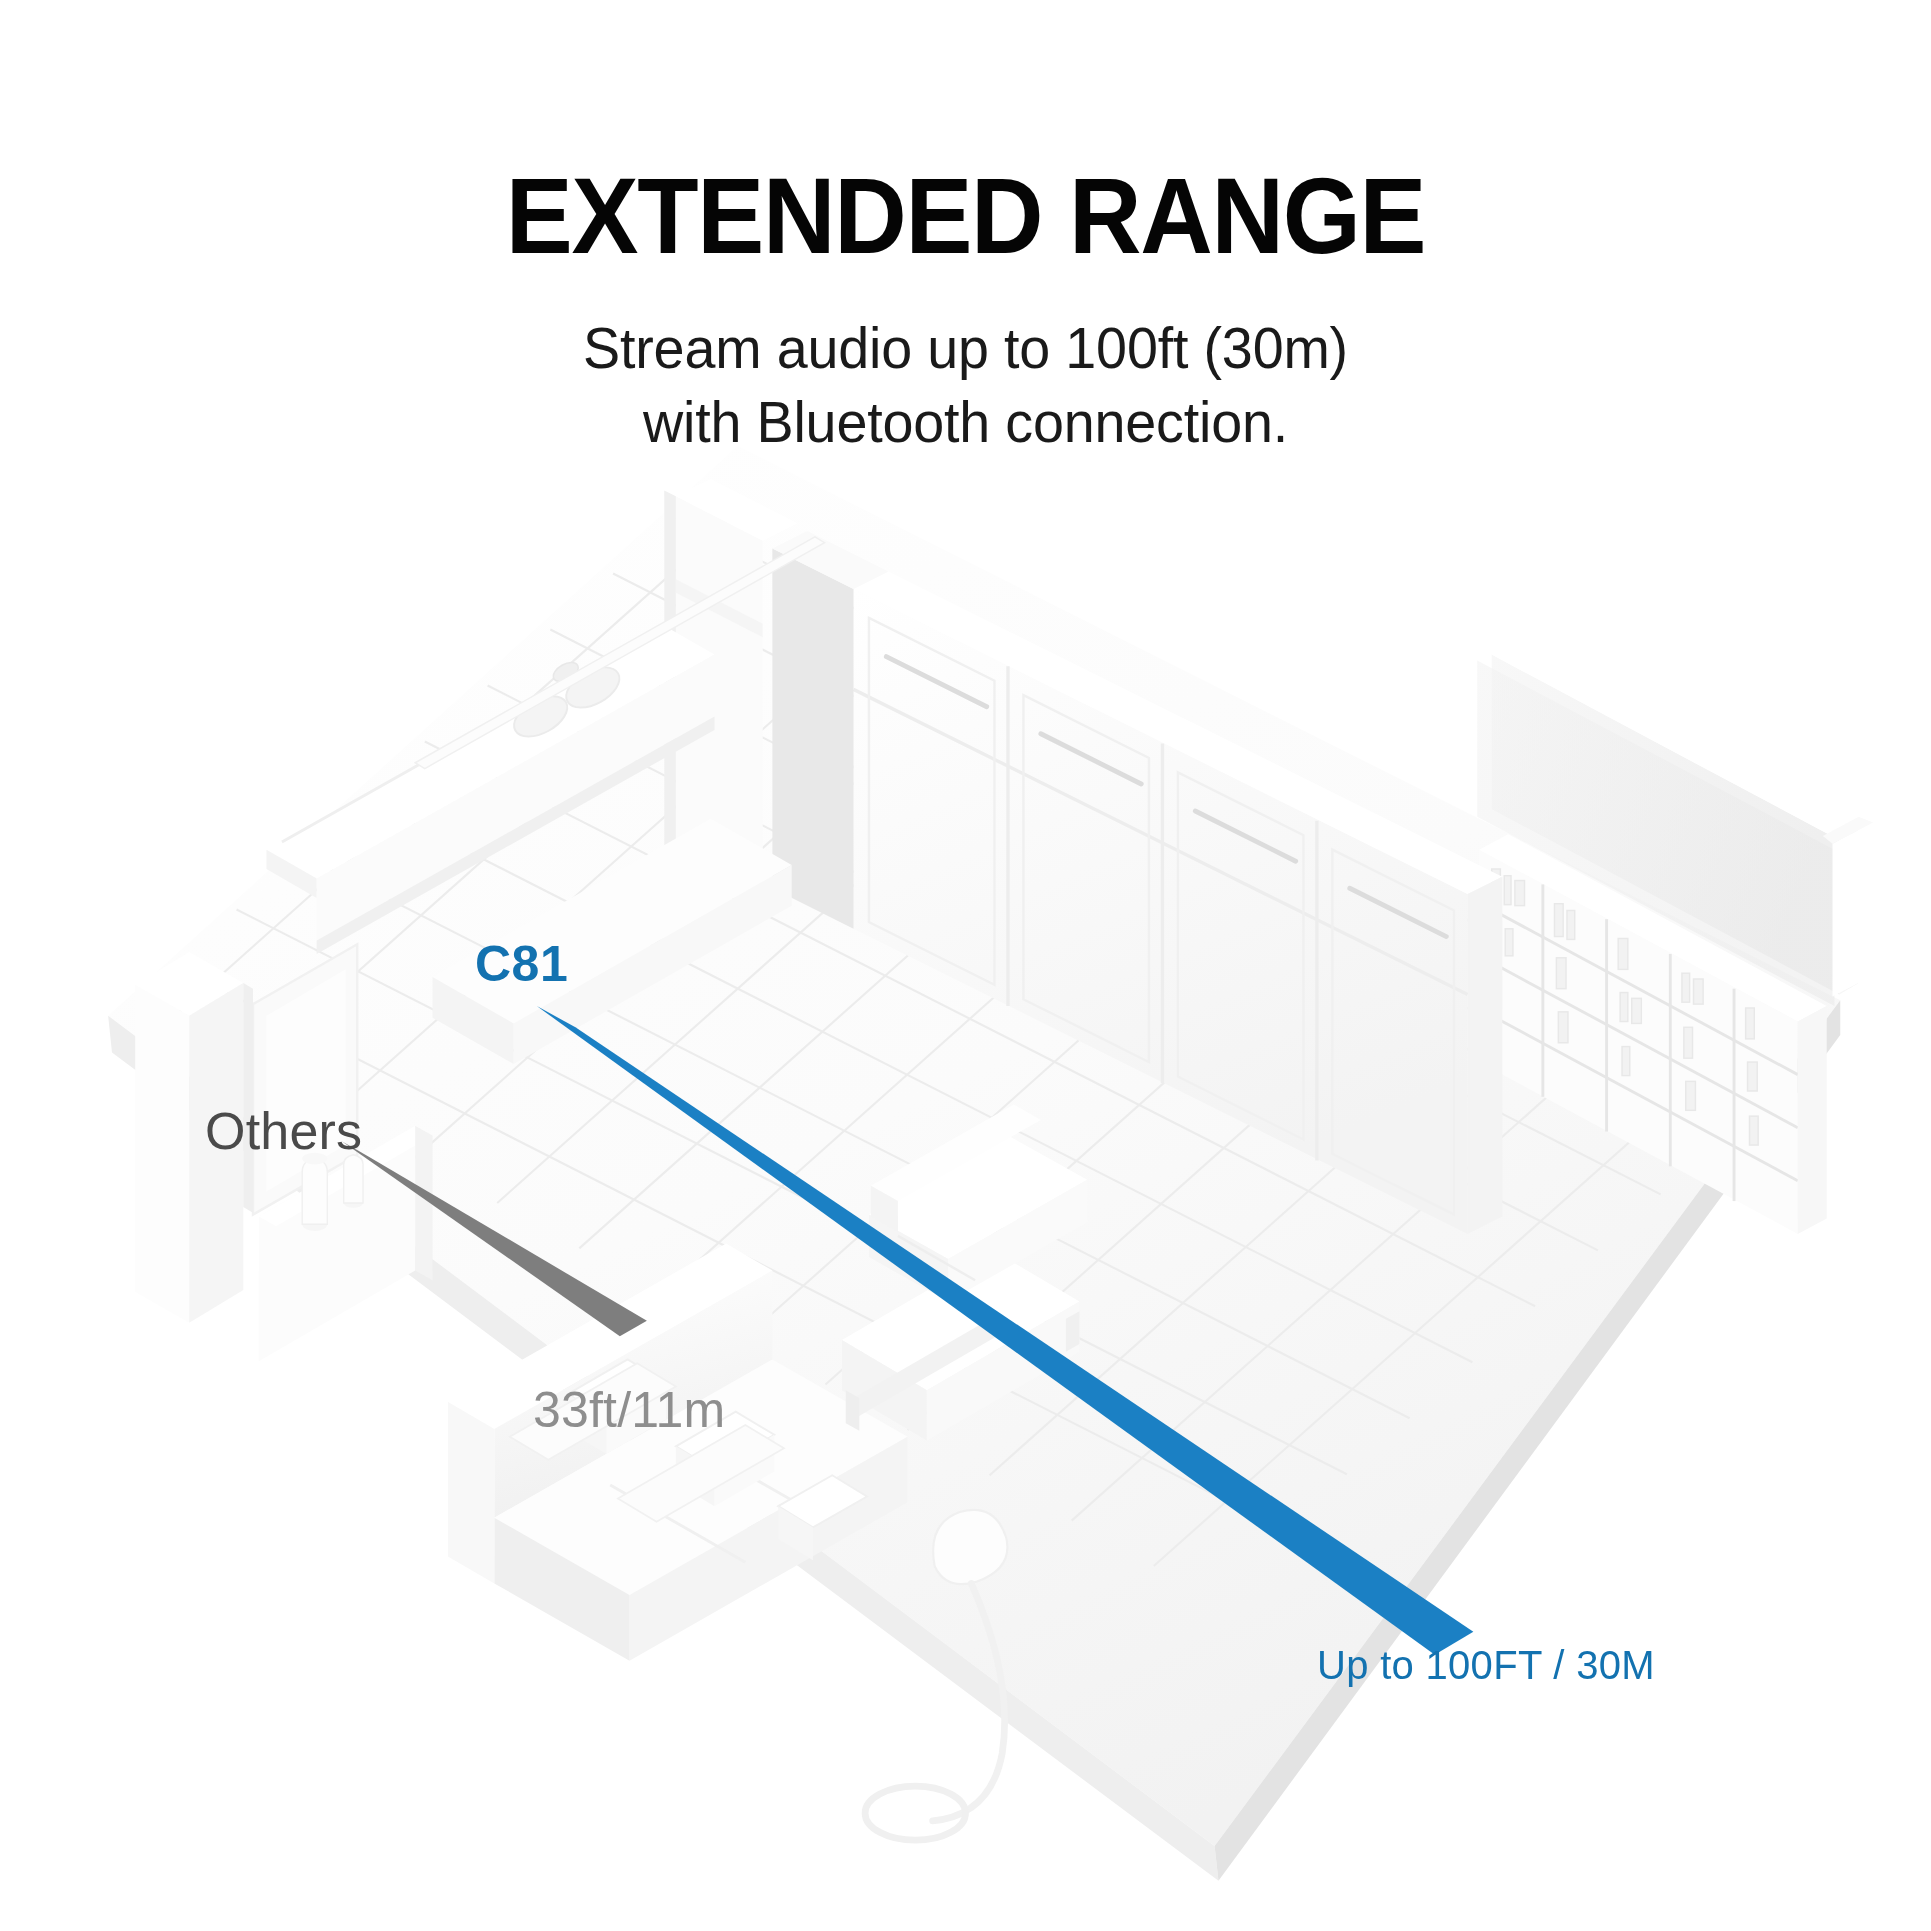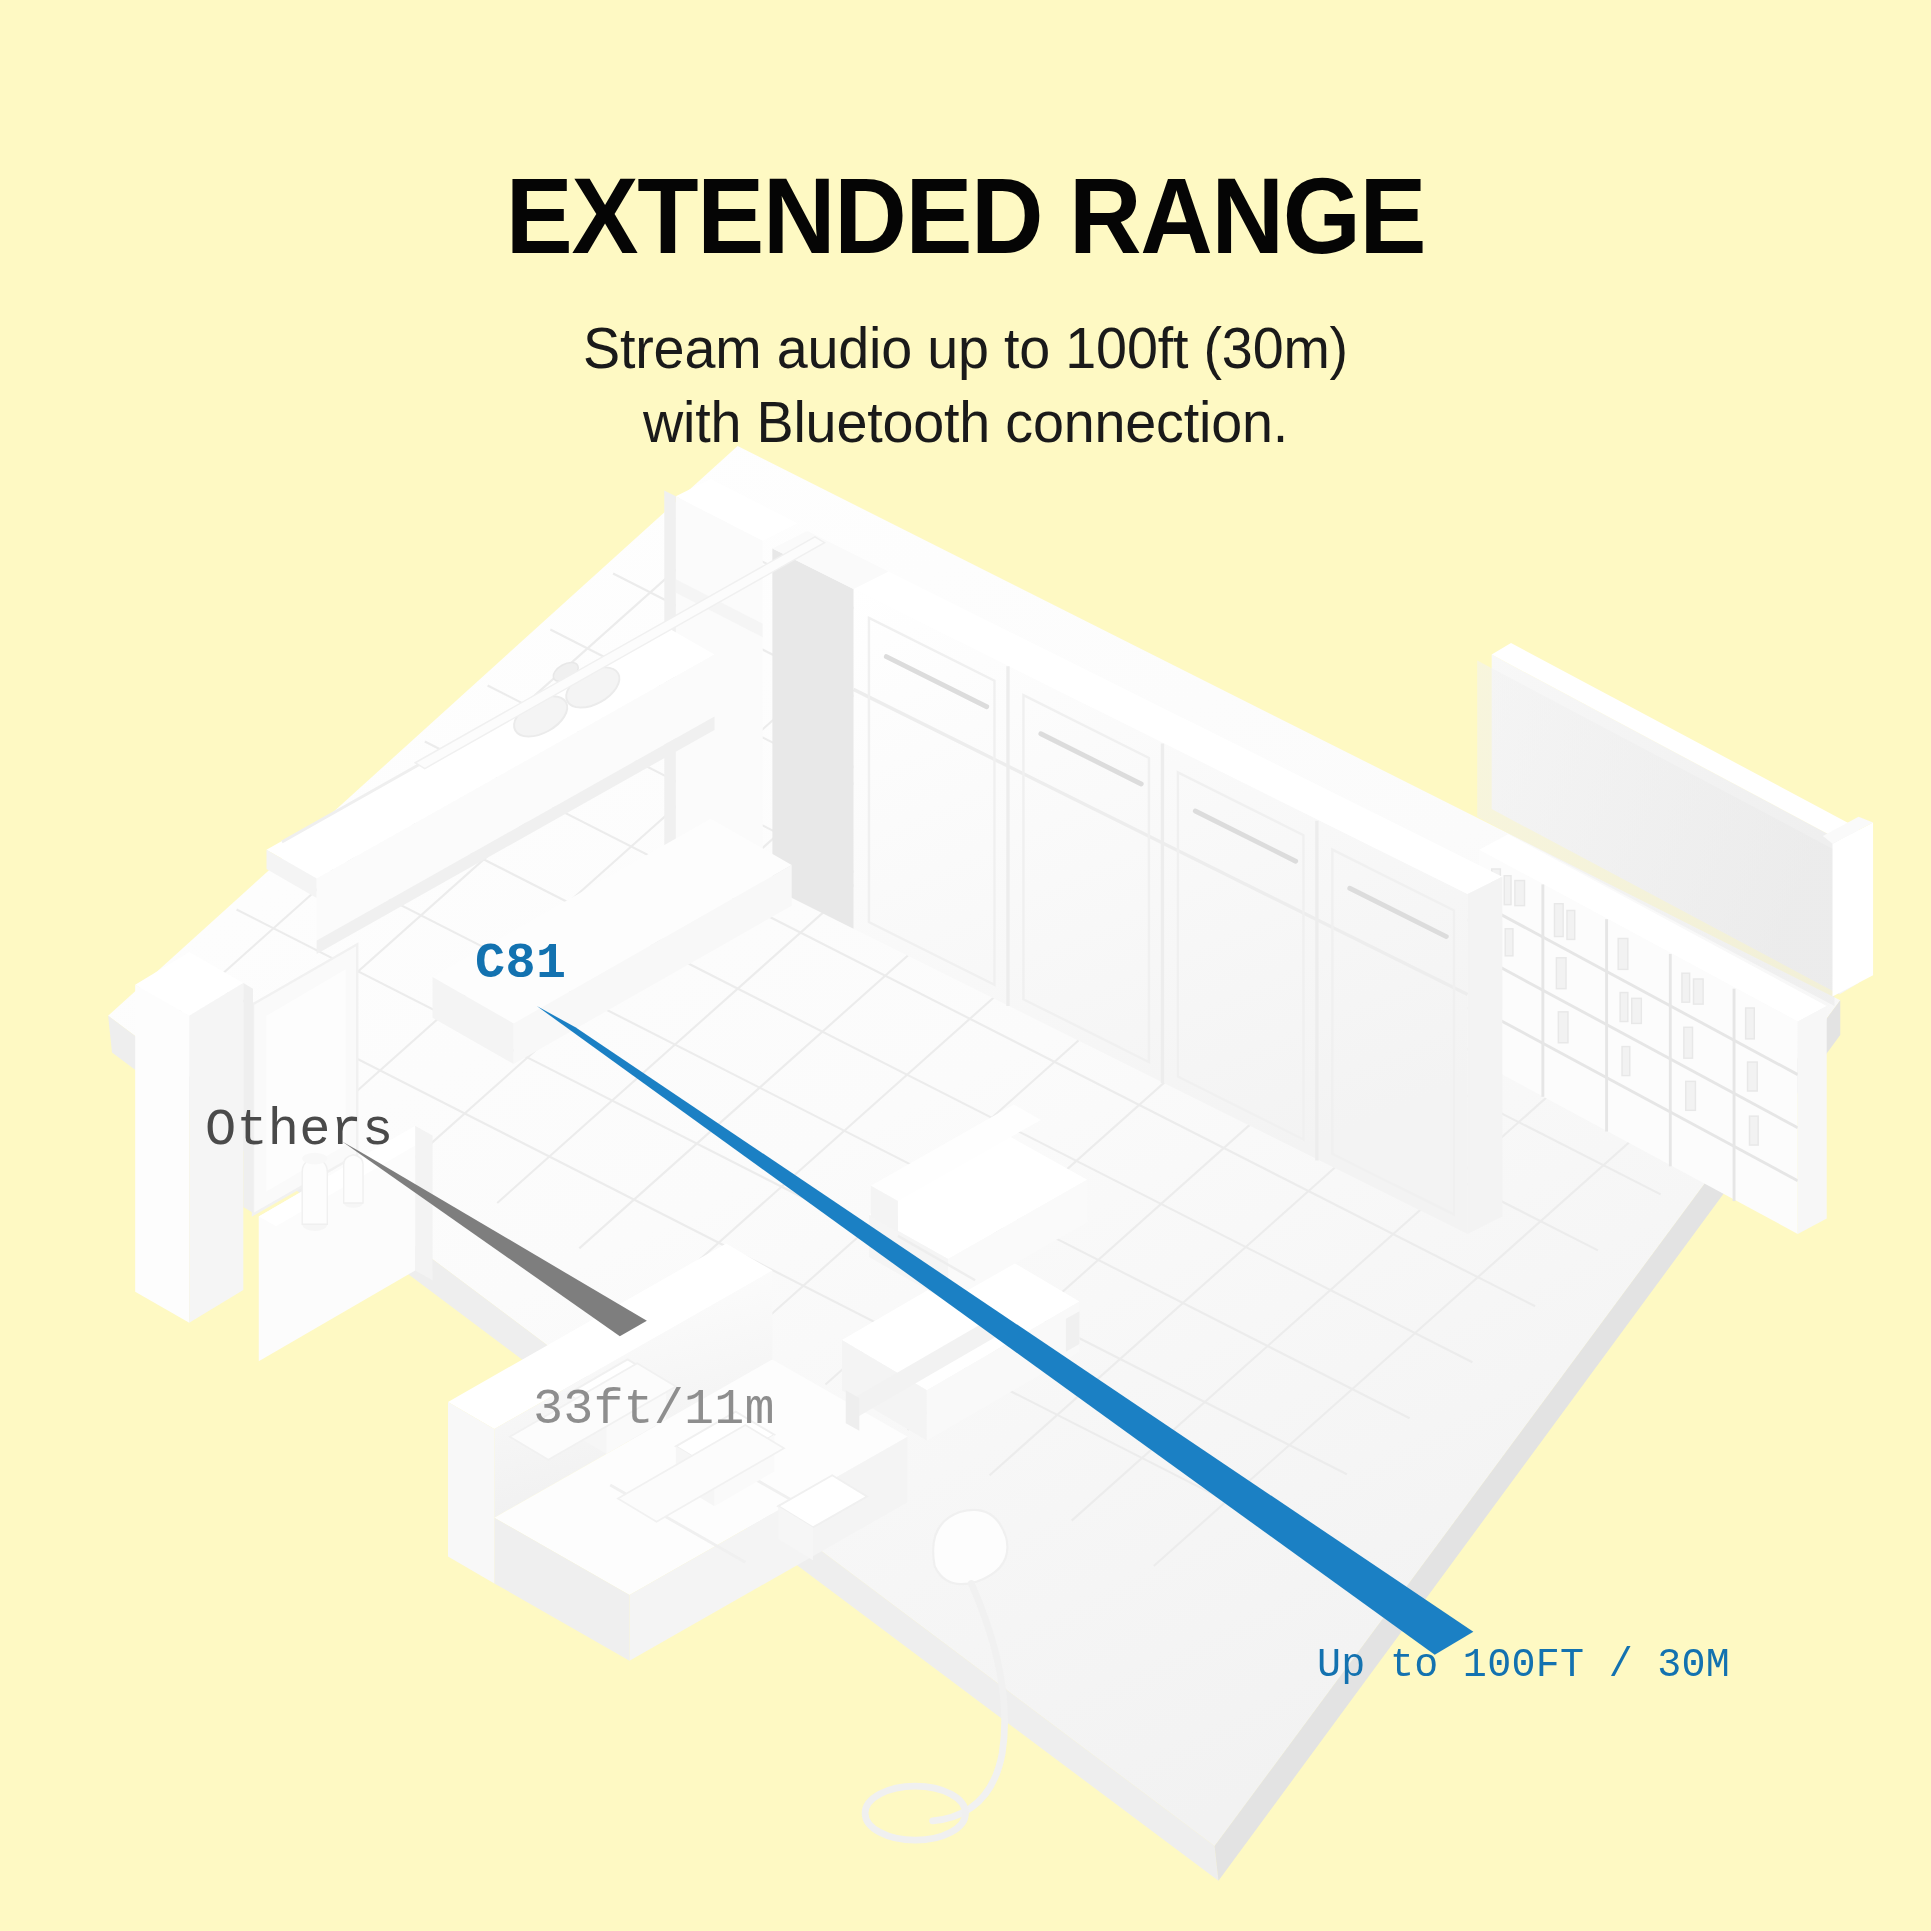--- a/index.html
+++ b/index.html
@@ -11,21 +11,21 @@
     height: 1931px;
     background: #e7e7e7;
     font-family: "Liberation Sans", sans-serif;
     overflow: hidden;
     position: relative;
   }
   #stage {
     position: relative;
     width: 1931px;
     height: 1931px;
-    background: #fef9c3;
+    background: #ffffff;
   }
 
   
   .header {
     position: absolute;
     top: 0;
     left: 0;
     width: 1931px;
     text-align: center;
     z-index: 40;
@@ -62,21 +62,21 @@
     width: 1931px;
     height: 1931px;
     z-index: 10;
   }
 
   
   .lbl {
     position: absolute;
     z-index: 60;
     white-space: nowrap;
-    font-family: Liberation Mono, monospace;
+    font-family: Liberation Sans, sans-serif;
     font-weight: 700;
   }
   .lbl-c81 {
     left: 475px;
     top: 935px;
     font-size: 50px;
     color: #1372b0;
     letter-spacing: 0.5px;
   }
   .lbl-others {

